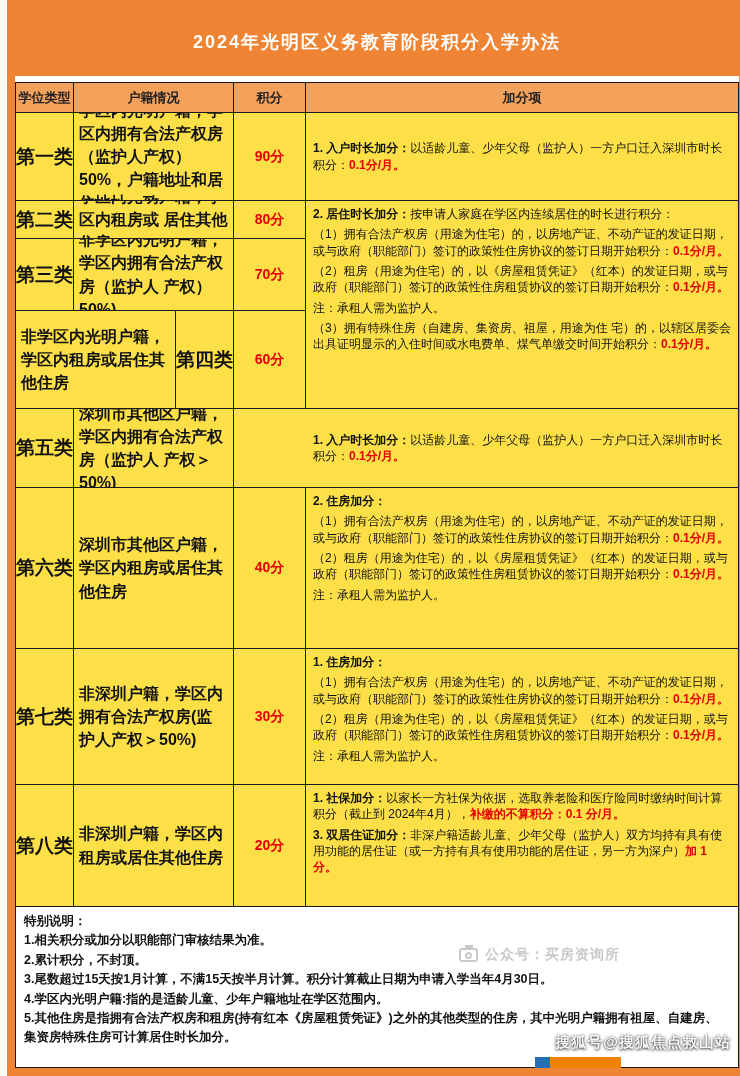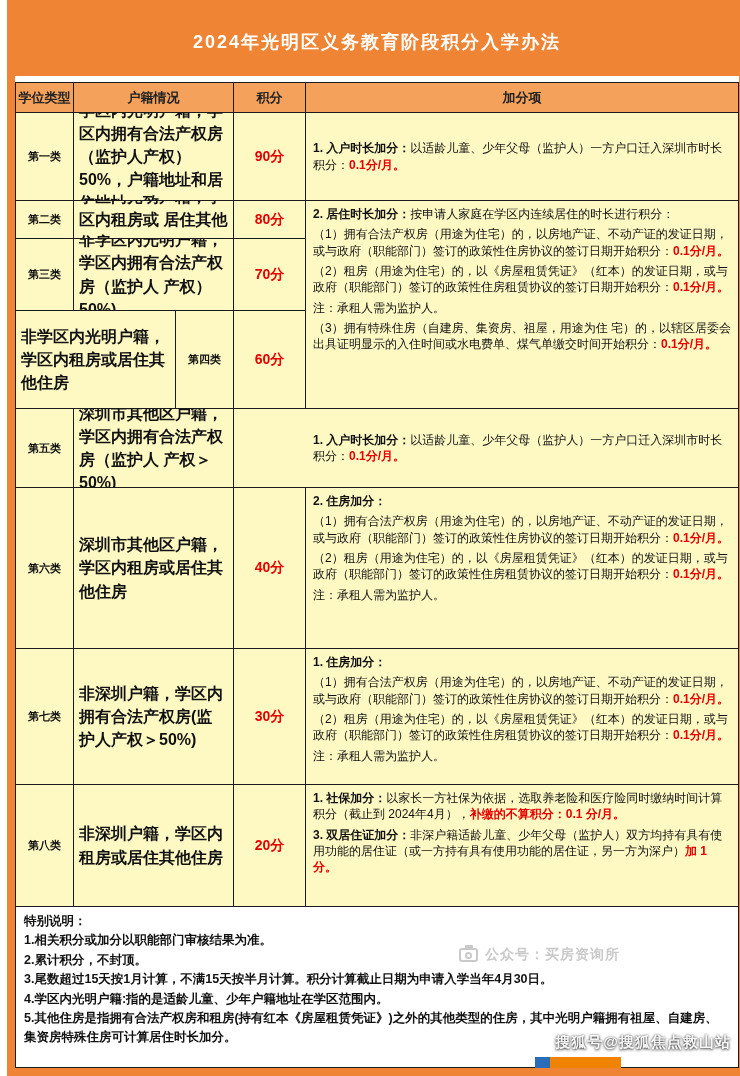--- a/index.html
+++ b/index.html
@@ -18,39 +18,39 @@
     position:relative;width:740px;height:1076px;
     background:#fff;border:8px solid var(--frame);overflow:hidden;margin-left:7px;
   }
   .title-bar{
     height:68px;background:var(--frame);color:#fff;
     display:flex;align-items:center;justify-content:center;
     font-size:18px;font-weight:bold;letter-spacing:2px;
   }
   .table{
     width:724px;margin-top:6px;border:1px solid var(--border);
-    background:#fef9c3;
+    background:#fde047;
   }
   .thead{
     display:flex;height:30px;background:var(--header-bg);
     border-bottom:1px solid var(--border);
     font-weight:bold;font-size:13px;color:#222;
   }
   .th{display:flex;align-items:center;justify-content:center;border-right:1px solid var(--border);}
   .th:last-child{border-right:none;}
   .col-type{width:58px;flex:0 0 58px;}
   .col-desc{width:160px;flex:0 0 160px;}
   .col-score{width:72px;flex:0 0 72px;}
   .col-bonus{flex:1;}
   .tbody{display:flex;}
   .left{width:290px;flex:0 0 290px;}
   .row{display:flex;border-bottom:1px solid var(--border);}
   .row:last-child{border-bottom:none;}
   .cell{border-right:1px solid var(--border);display:flex;align-items:center;overflow:hidden;}
-  .cell.col-type{justify-content:center;font-weight:bold;font-size:11px;}
+  .cell.col-type{justify-content:center;font-weight:bold;font-size:19px;}
   .cell.col-desc{padding:3px 5px;font-size:16px;font-weight:600;line-height:1.45;}
   .cell.col-score{justify-content:center;color:var(--red);font-weight:bold;font-size:14px;}
   .right{flex:1;display:flex;flex-direction:column;}
   .block{display:flex;flex-direction:column;}
   .section{
     padding:5px 7px;overflow:hidden;font-size:12px;line-height:1.36;
     border-bottom:1px solid var(--border);
   }
   .block:last-child .section:last-child{border-bottom:none;}
   .section.center{display:flex;flex-direction:column;justify-content:center;}

